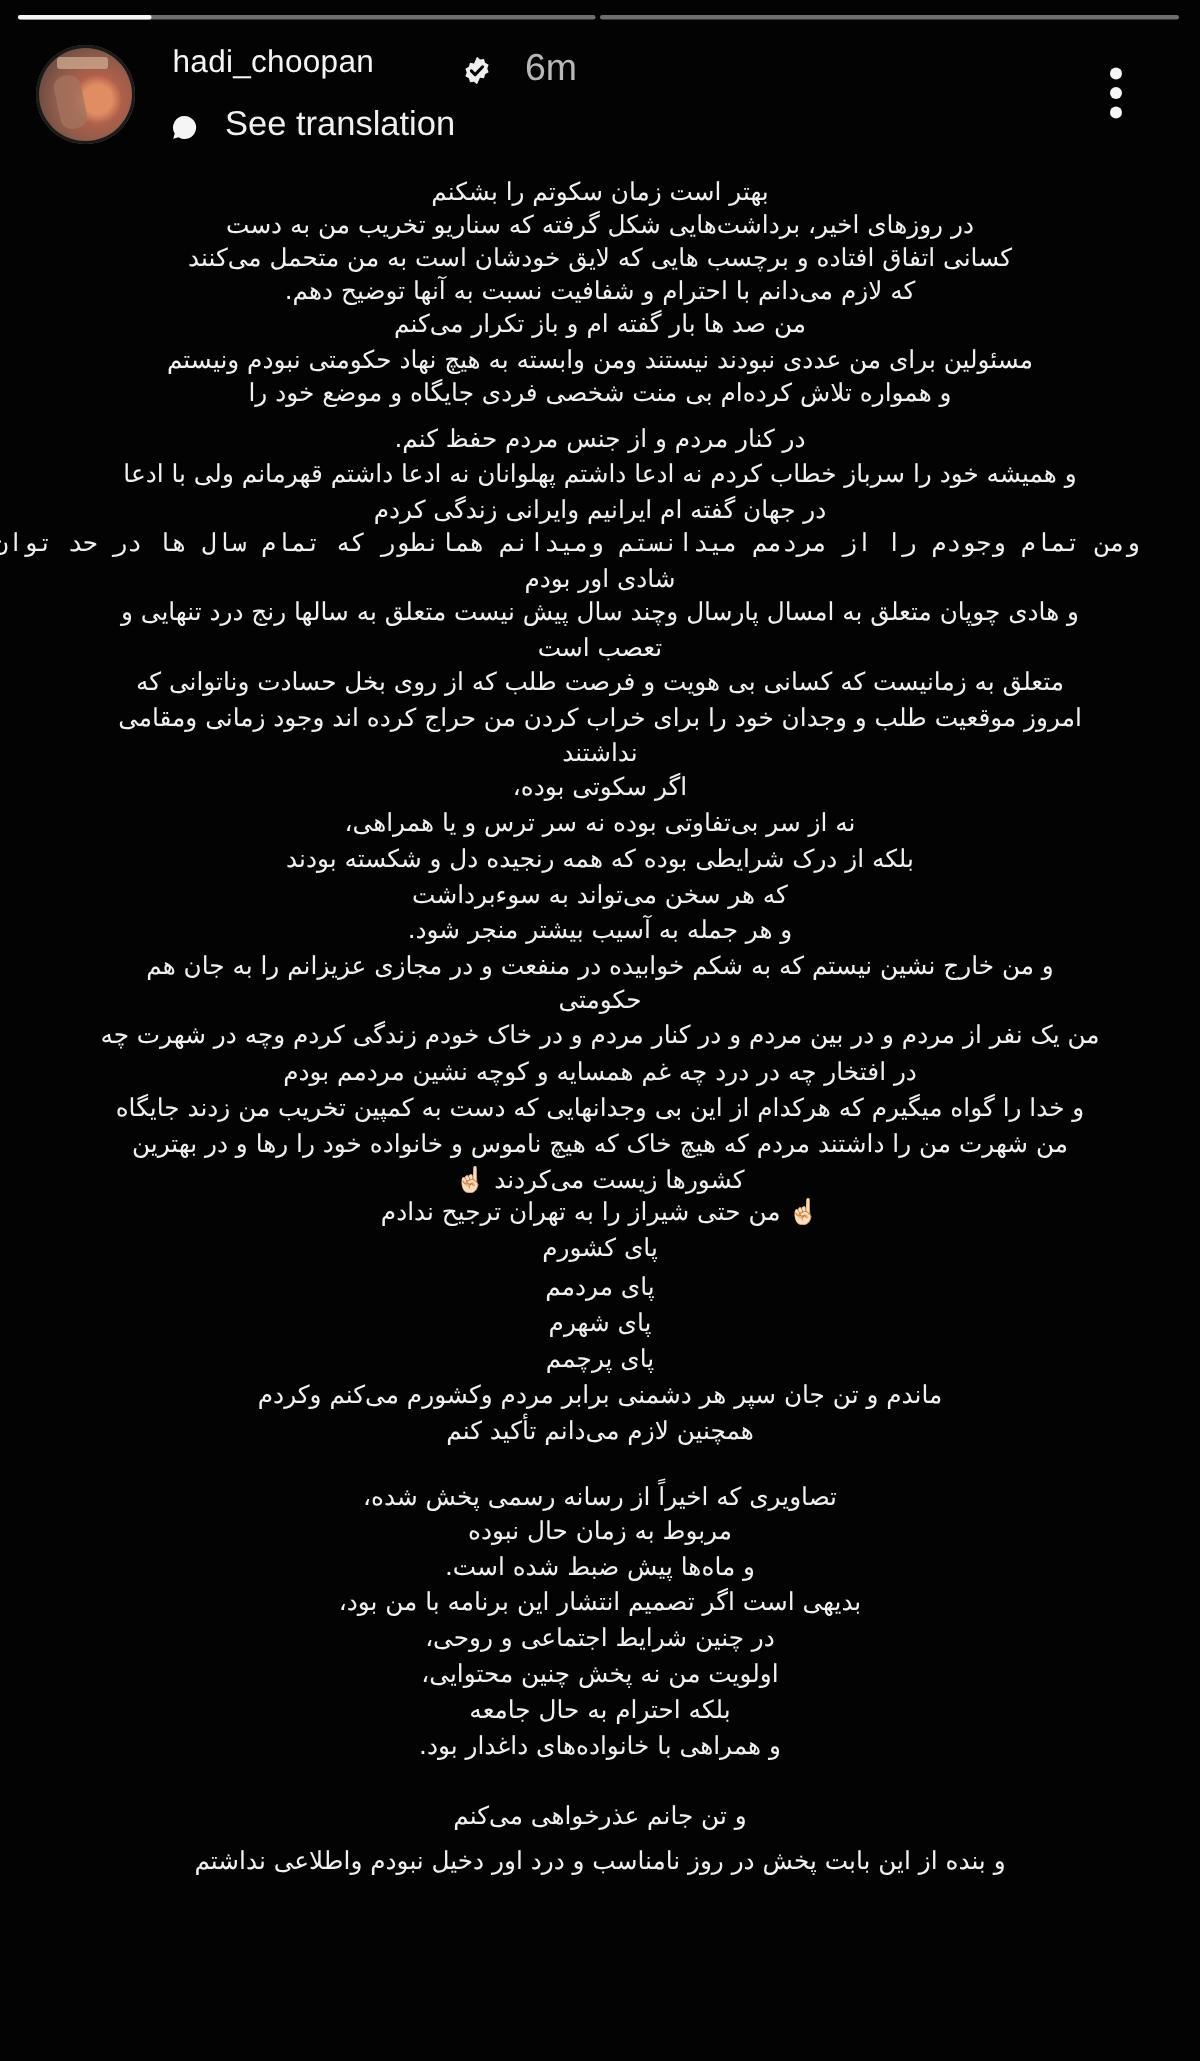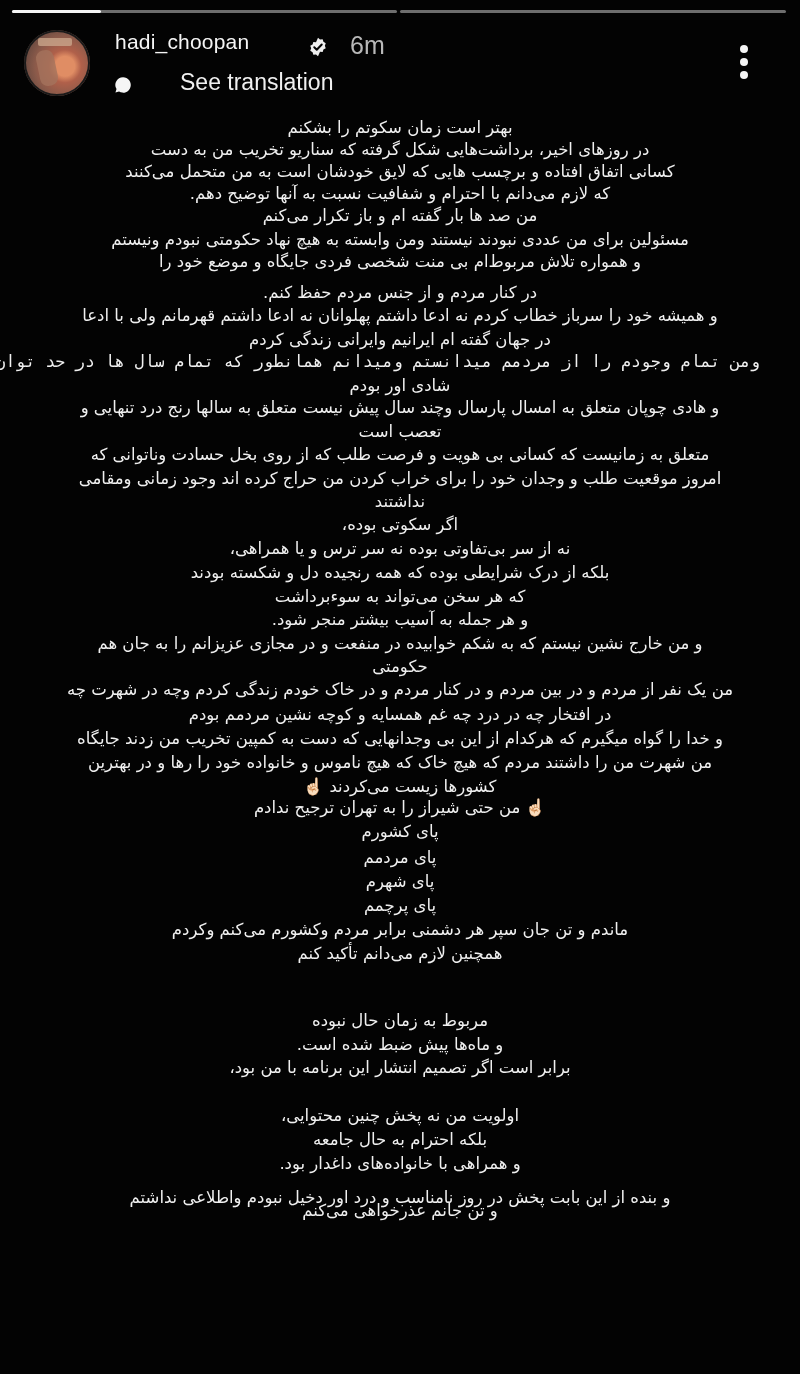--- a/index.html
+++ b/index.html
@@ -31,21 +31,20 @@
   .time {
     position:absolute; left:350px; top:31px; font-size:25px; color:#b8b8b8;
     font-family:"Liberation Sans", sans-serif;
   }
   .translate-icon {
     position:absolute; left:114px; top:76px; width:18px; height:18px;
   }
   .translate {
     position:absolute; left:150px; top:69px; font-size:23px; color:#f0f0f0;
     font-family:"Liberation Sans", sans-serif;
-    margin-left:30px;
   }
   .menu {
     position:absolute; left:734px; top:42px; width:20px; height:40px; cursor:pointer;
   }
   .menu span { position:absolute; left:6px; width:8px; height:8px; border-radius:50%; background:#f5f5f5; }
 
   .story {
     position:absolute; left:0; top:0; width:800px; height:1374px;
   }
   .line {
@@ -89,21 +88,21 @@
   <span style="top:29px"></span>
 </div>
 
 <div class="story" id="story">
     <div class="line" style="top: 118px;">بهتر است زمان سکوتم را بشکنم</div>
     <div class="line" style="top: 140px;">در روزهای اخیر، برداشت‌هایی شکل گرفته که سناریو تخریب من به دست</div>
     <div class="line" style="top: 162px;">کسانی اتفاق  افتاده و برچسب هایی که لایق خودشان است به من متحمل می‌کنند</div>
     <div class="line" style="top: 184px;">که لازم می‌دانم با احترام و شفافیت نسبت به آنها توضیح دهم.</div>
     <div class="line" style="top: 206px;">من  صد ها بار گفته ام و باز تکرار می‌کنم</div>
     <div class="line" style="top: 230px;">مسئولین برای من عددی نبودند نیستند  ومن وابسته به هیچ نهاد حکومتی نبودم ونیستم</div>
-    <div class="line" style="top: 252px;">و همواره تلاش مربوط‌ام  بی منت شخصی فردی جایگاه و موضع خود را</div>
+    <div class="line" style="top: 252px;">و همواره تلاش کرده‌ام  بی منت شخصی فردی جایگاه و موضع خود را</div>
     <div class="line" style="top: 283px;">در کنار مردم و از جنس مردم حفظ کنم.</div>
     <div class="line" style="top: 306px;">و همیشه خود را سرباز خطاب کردم نه ادعا داشتم پهلوانان نه ادعا داشتم قهرمانم ولی با  ادعا</div>
     <div class="line" style="top: 330px;">در جهان گفته ام ایرانیم  وایرانی زندگی کردم</div>
     <div class="line" style="top: 353px; font-family: Liberation Mono, monospace;">ومن تمام وجودم را  از مردمم میدانستم  ومیدانم همانطور که تمام سال ها  در حد توان خودم</div>
     <div class="line" style="top: 376px;">شادی اور بودم</div>
     <div class="line" style="top: 398px;">و هادی چوپان متعلق به امسال پارسال وچند سال پیش نیست متعلق به سالها رنج درد تنهایی و</div>
     <div class="line" style="top: 422px;">تعصب است</div>
     <div class="line" style="top: 445px;">متعلق به زمانیست که کسانی  بی هویت  و فرصت طلب که از روی بخل حسادت وناتوانی که</div>
     <div class="line" style="top: 469px;">امروز موقعیت طلب و وجدان خود را  برای خراب کردن من حراج کرده اند وجود زمانی ومقامی</div>
     <div class="line" style="top: 515px;">اگر سکوتی بوده،</div>
@@ -119,21 +118,23 @@
     <div class="line" style="top: 729px;">و خدا را گواه میگیرم که هرکدام از این بی وجدانهایی که دست به کمپین تخریب من زدند جایگاه</div>
     <div class="line" style="top: 753px;">من شهرت من را  داشتند مردم که هیچ خاک  که هیچ ناموس و خانواده خود را رها و در بهترین</div>
     <div class="line" style="top: 777px;">کشورها  زیست می‌کردند ☝🏻</div>
     <div class="line" style="top: 798px;">☝🏻 من حتی شیراز را به تهران ترجیح ندادم</div>
     <div class="line" style="top: 822px;">پای کشورم</div>
     <div class="line" style="top: 848px;">پای مردمم</div>
     <div class="line" style="top: 872px;">پای شهرم</div>
     <div class="line" style="top: 896px;">پای پرچمم</div>
     <div class="line" style="top: 920px;">ماندم و تن جان سپر هر دشمنی برابر مردم وکشورم می‌کنم وکردم</div>
     <div class="line" style="top: 944px;">همچنین لازم می‌دانم تأکید کنم</div>
+    <div class="line" style="top: 988px;">تصاویری که اخیراً از رسانه رسمی پخش شده،</div>
     <div class="line" style="top: 1011px;">مربوط به زمان حال نبوده</div>
     <div class="line" style="top: 1035px;">و ماه‌ها پیش ضبط شده است.</div>
-    <div class="line" style="top: 1058px;">برابر است اگر تصمیم انتشار این برنامه با من بود،</div>
+    <div class="line" style="top: 1058px;">بدیهی است اگر تصمیم انتشار این برنامه با من بود،</div>
+    <div class="line" style="top: 1082px;">در چنین شرایط اجتماعی و روحی،</div>
     <div class="line" style="top: 1106px;">اولویت من نه پخش چنین محتوایی،</div>
     <div class="line" style="top: 1130px;">بلکه احترام به حال جامعه</div>
     <div class="line" style="top: 1154px;">و همراهی با خانواده‌های داغدار بود.</div>
-    <div class="line" style="top: 1188px;">و بنده از این بابت پخش در روز نامناسب  و درد اور دخیل نبودم واطلاعی نداشتم</div>
+    <div class="line" style="top: 1231px;">و بنده از این بابت پخش در روز نامناسب  و درد اور دخیل نبودم واطلاعی نداشتم</div>
     <div class="line" style="top: 1201px;">و تن جانم عذرخواهی می‌کنم</div>
   </div>
 
 </body></html>

